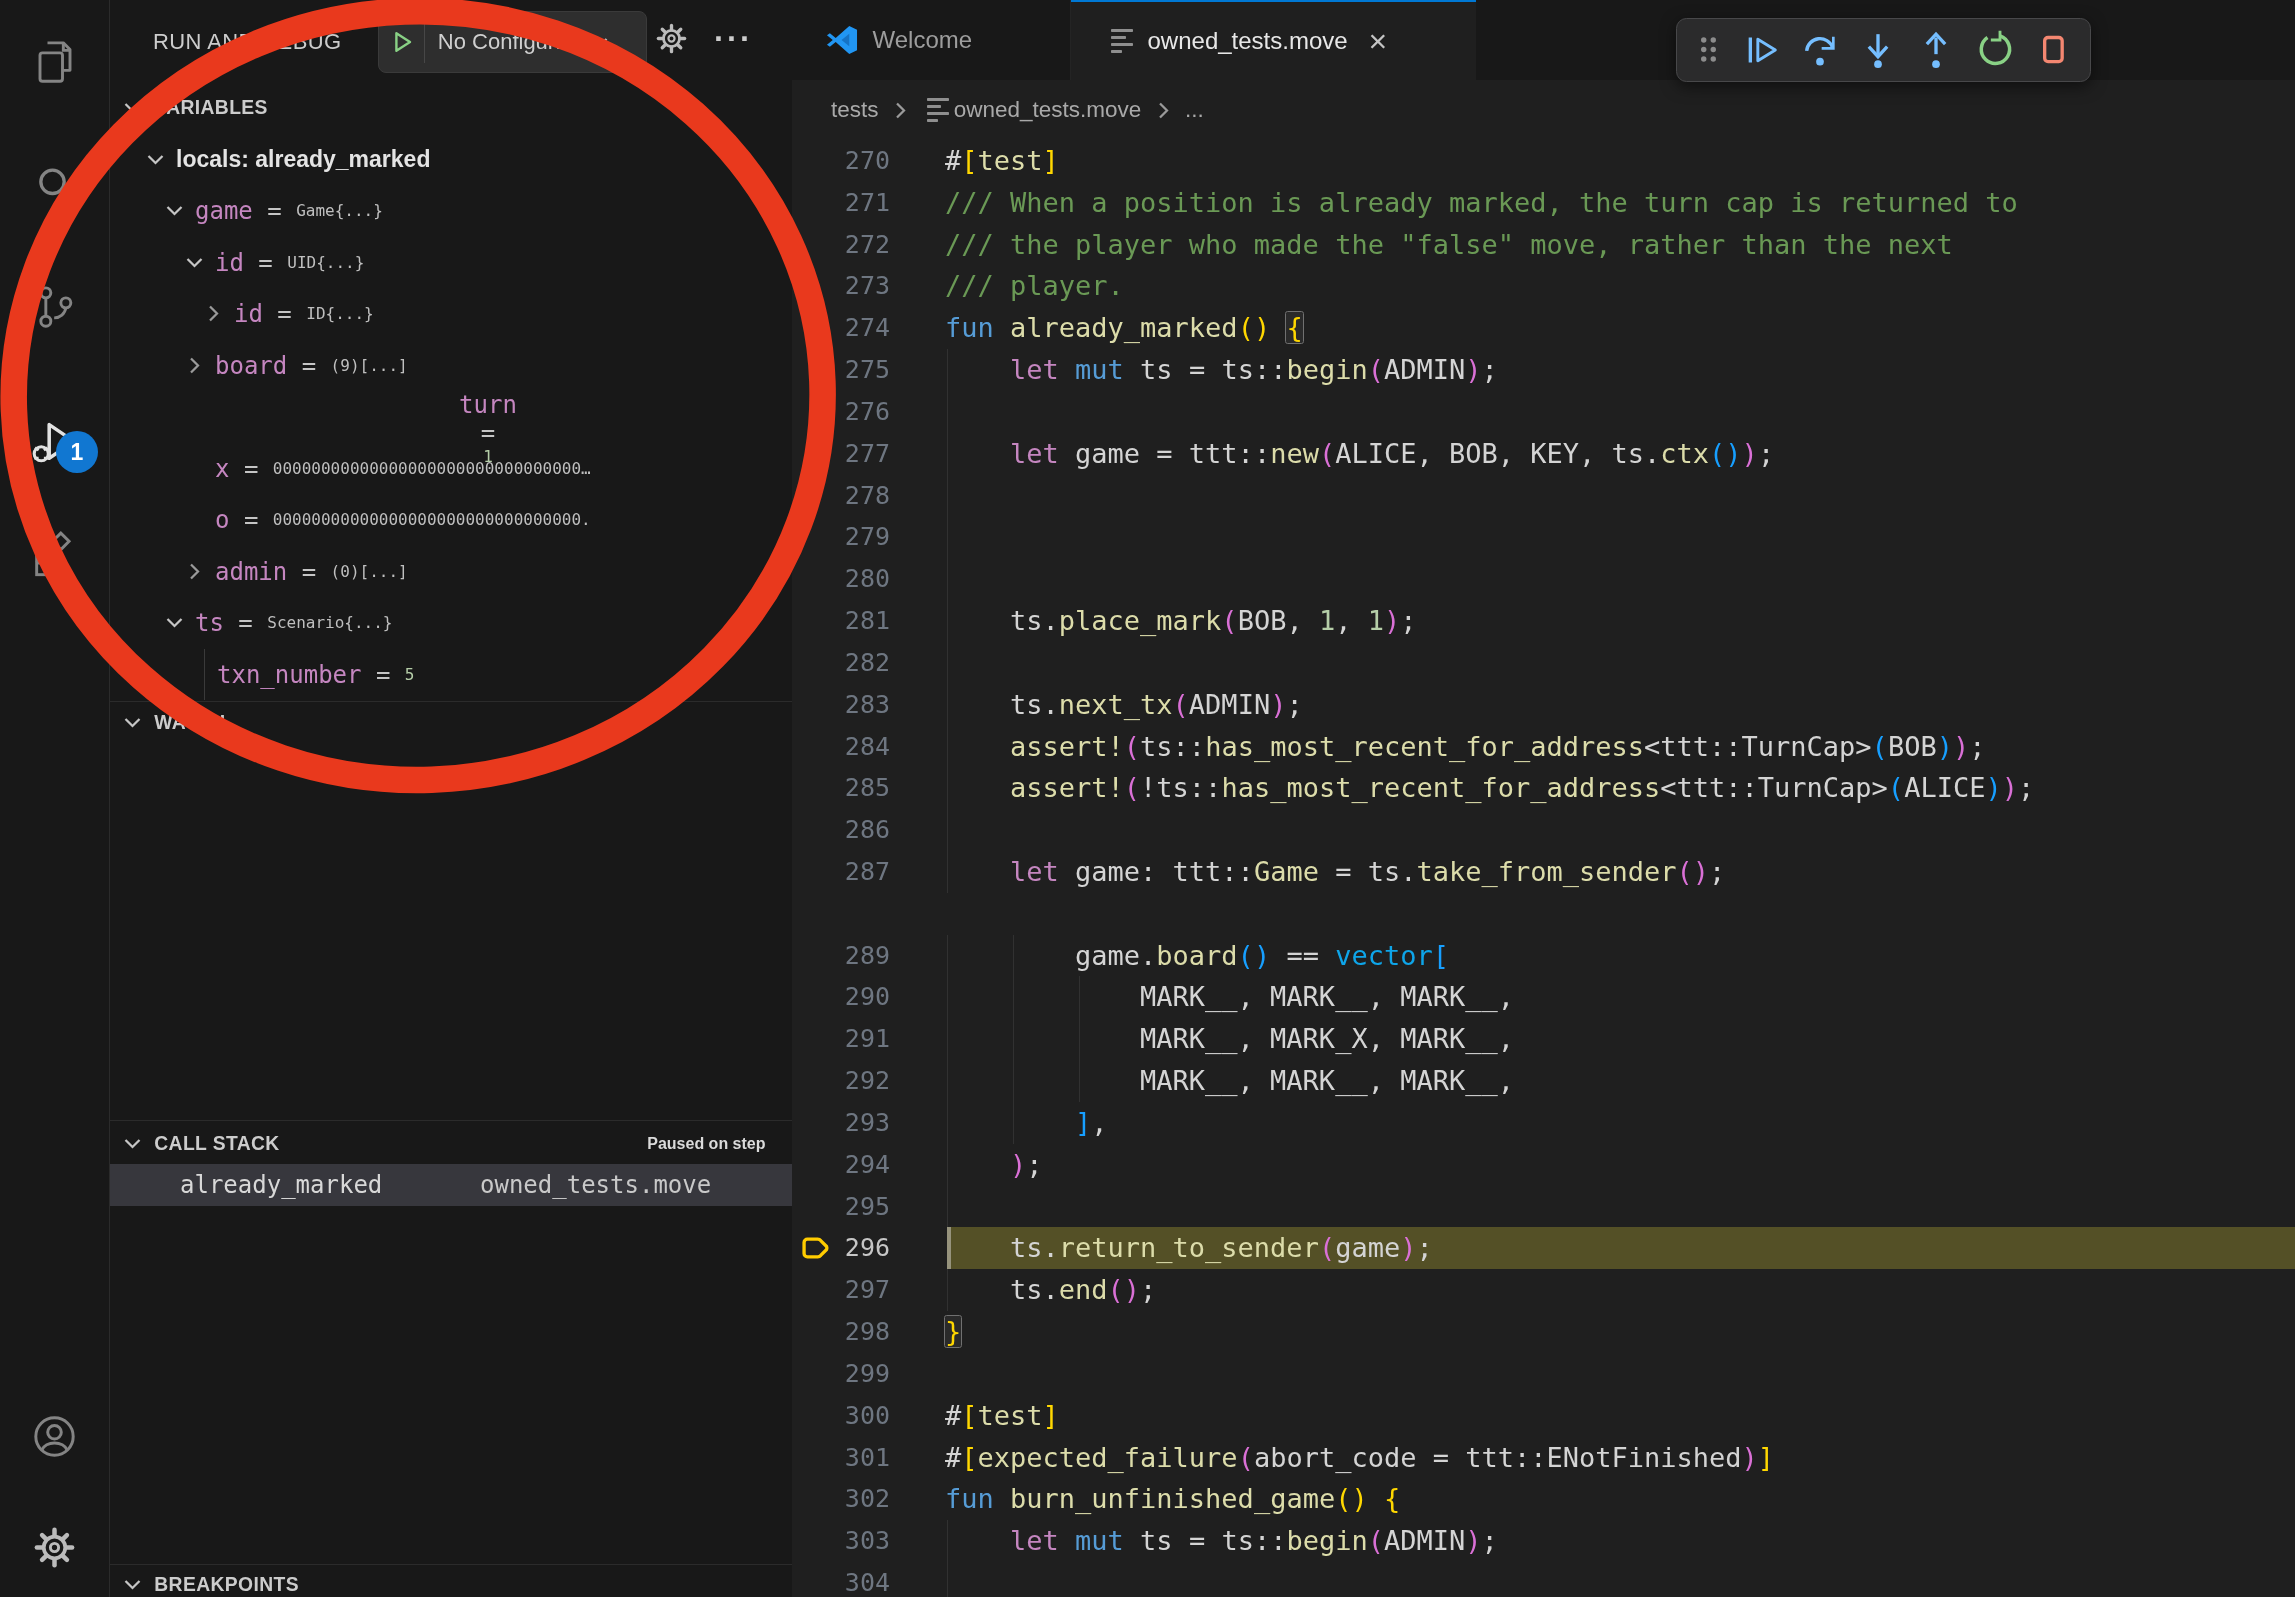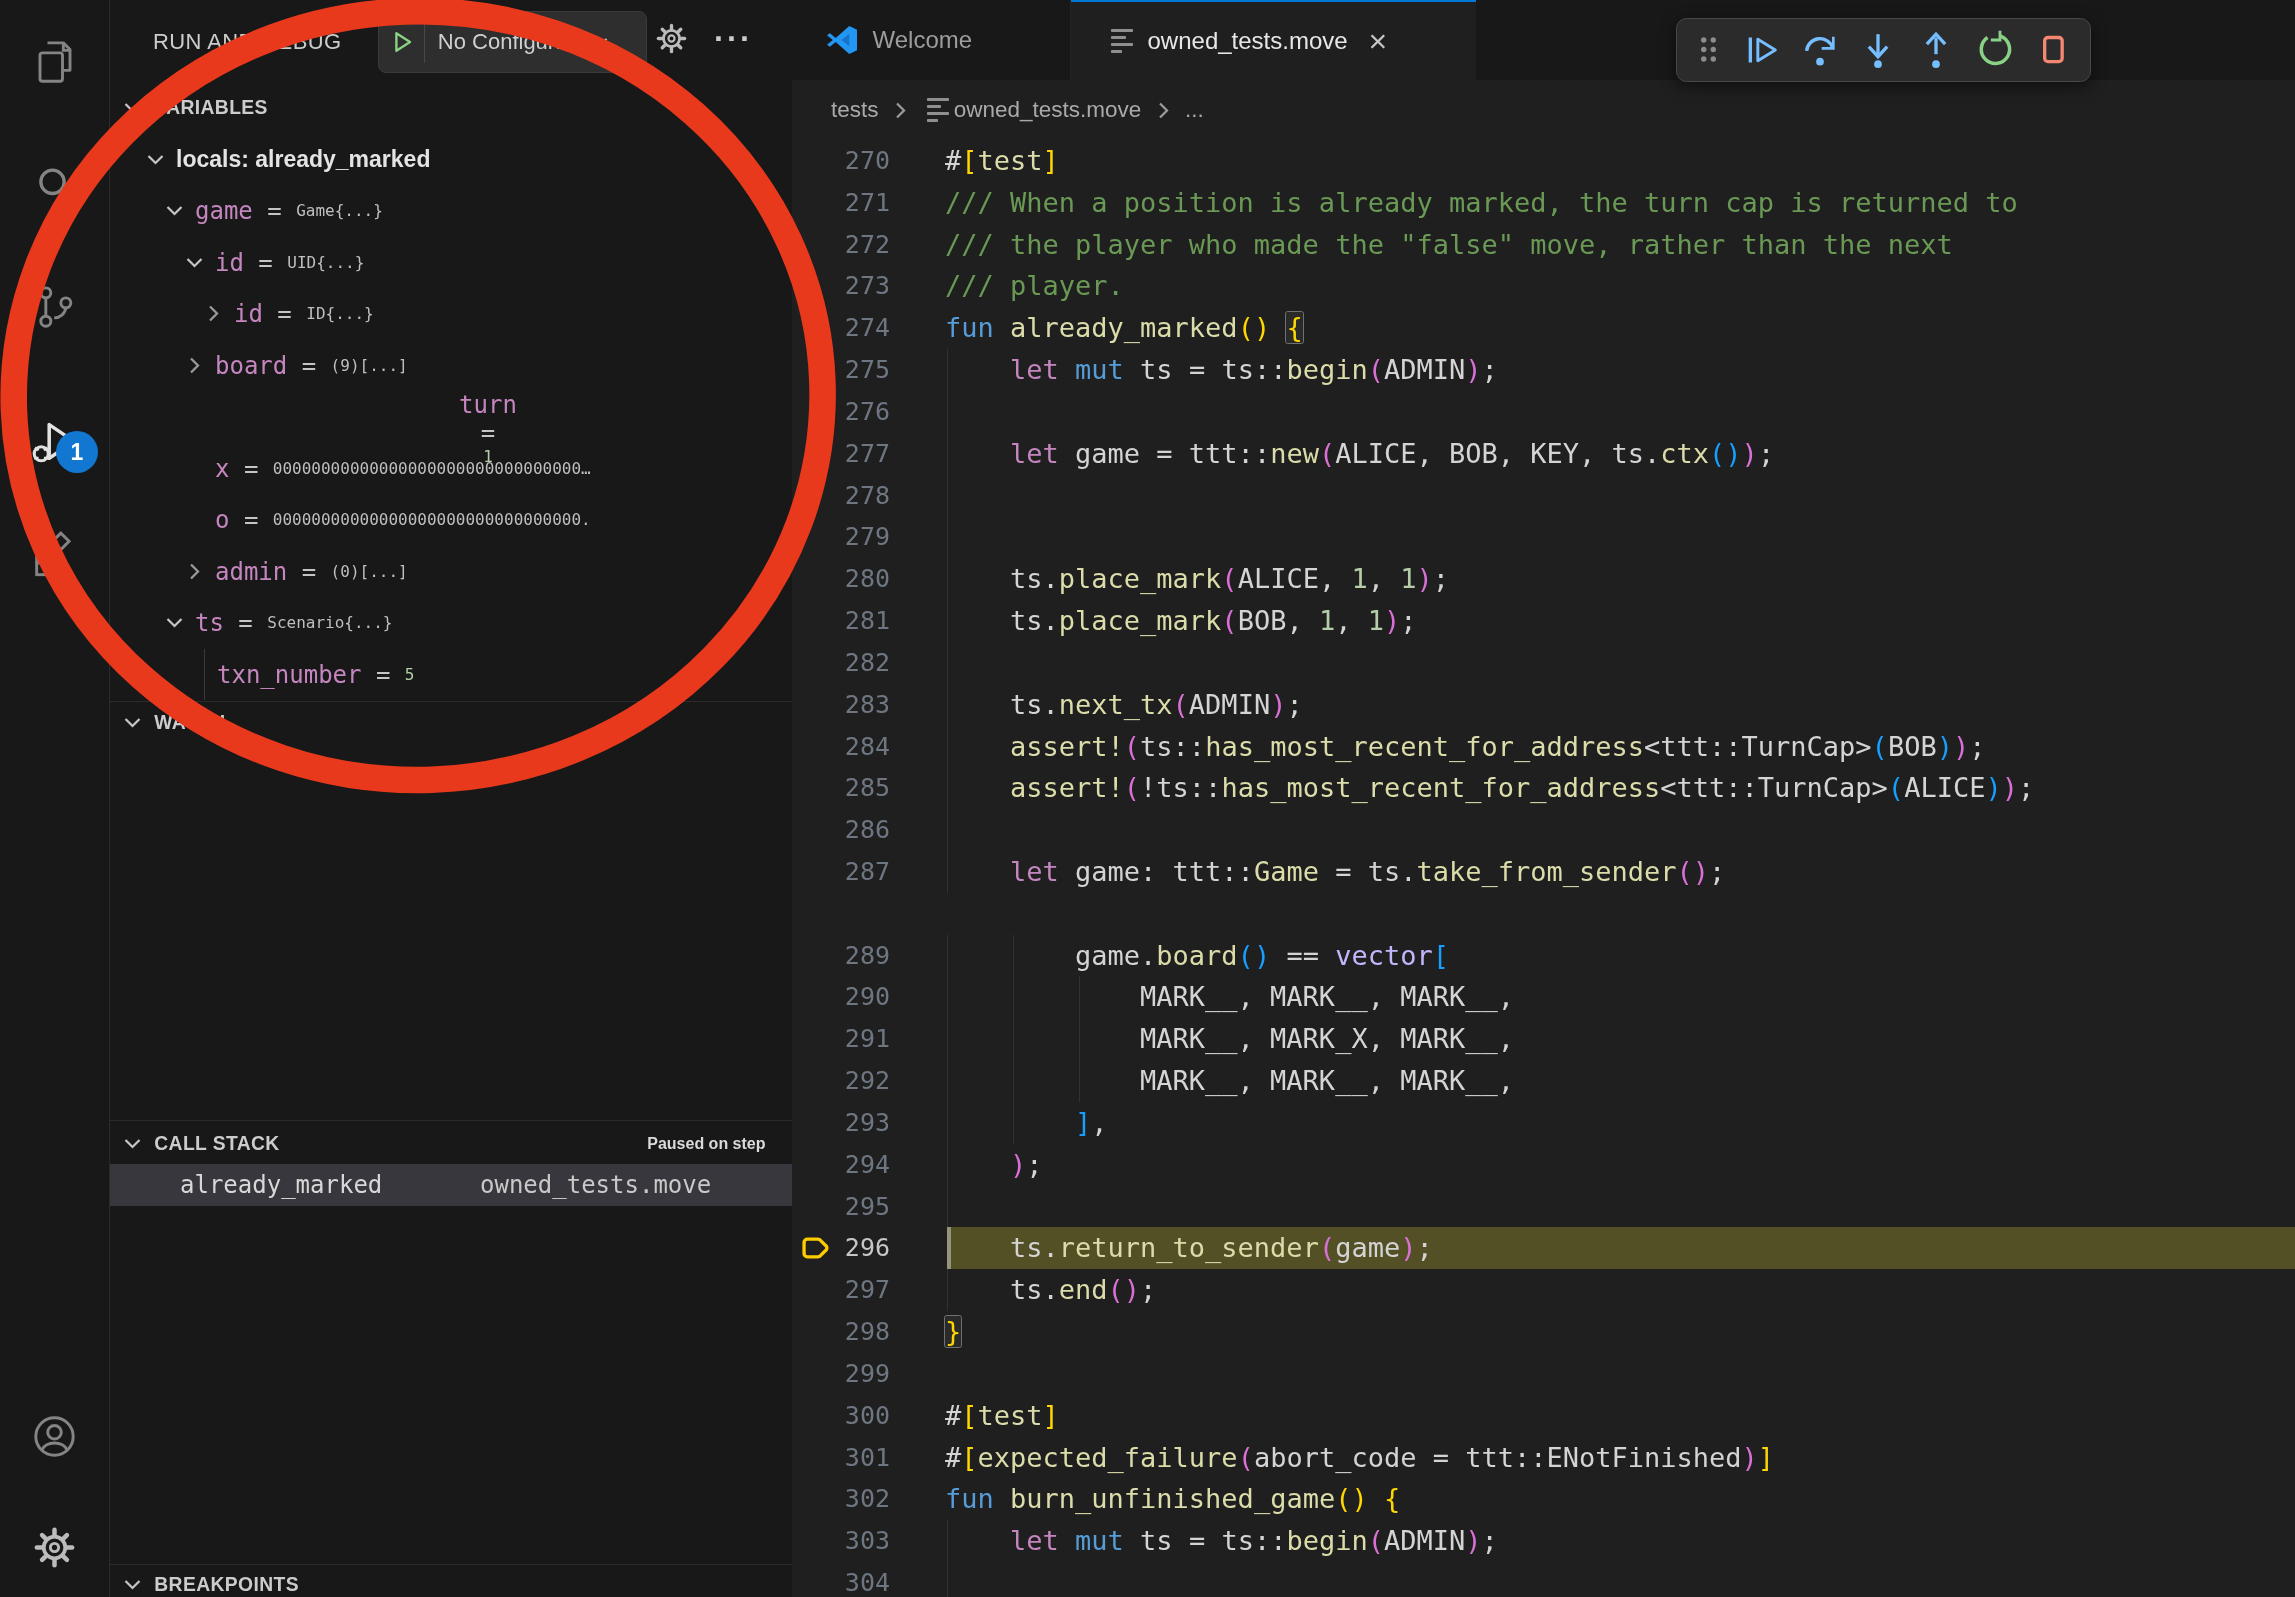--- a/index.html
+++ b/index.html
@@ -78,21 +78,21 @@
   .cl{position:absolute;left:0;right:0;height:42px;white-space:pre;}
   .num{position:absolute;left:0;top:0;width:98px;text-align:right;color:#6E7681;font-size:25px;}
   .txt{position:absolute;left:153px;top:0;}
   .guide{position:absolute;top:0;height:42px;width:0.8px;background:#313131;}
   .band{position:absolute;left:157px;right:0;top:0;height:42px;background:#545026;}
   .hl .guide{width:4px;background:#96937C;}
   .hl .num{color:#C6C6C6;}
   .marker{position:absolute;left:8px;top:4px;}
 
   .tw{color:#D4D4D4}.tc{color:#6A9955}.tb{color:#569CD6}.tp{color:#C586C0}.tf{color:#DCDCAA}
-  .tt{color:#c4b5fd}.tn{color:#B5CEA8}.t1{color:#FFD700}.t2{color:#DA70D6}.t3{color:#179FFF}
+  .tt{color:#0ea5e9}.tn{color:#B5CEA8}.t1{color:#FFD700}.t2{color:#DA70D6}.t3{color:#179FFF}
   .bx{outline:1.6px solid #707070;outline-offset:-0.8px;background:rgba(255,255,255,.05);border-radius:1.6px;}
 
   #annot{position:absolute;left:0;top:0;z-index:60;pointer-events:none;}
 </style>
 </head>
 <body>
 
 <div id="activitybar">
   <div class="abtn" style="top:34px">
       <svg width="50" height="50" viewBox="0 0 60 60" fill="none" stroke="#848484" stroke-width="3.5">
@@ -426,21 +426,21 @@
       <div class="cl" style="top: 0px;"><div class="num">270</div><span class="txt"><span class="tw">#</span><span class="t1">[</span><span class="tf">test</span><span class="t1">]</span></span></div>
       <div class="cl" style="top: 42px;"><div class="num">271</div><span class="txt"><span class="tc">/// When a position is already marked, the turn cap is returned to</span></span></div>
       <div class="cl" style="top: 84px;"><div class="num">272</div><span class="txt"><span class="tc">/// the player who made the "false" move, rather than the next</span></span></div>
       <div class="cl" style="top: 125px;"><div class="num">273</div><span class="txt"><span class="tc">/// player.</span></span></div>
       <div class="cl" style="top: 167px;"><div class="num">274</div><span class="txt"><span class="tb">fun</span><span class="tw"> </span><span class="tf">already_marked</span><span class="t1">(</span><span class="t1">)</span><span class="tw"> </span><span class="t1 bx">{</span></span></div>
       <div class="cl" style="top: 209px;"><div class="guide" style="left: 155px;"></div><div class="num">275</div><span class="txt"><span class="tw">    </span><span class="tp">let</span><span class="tw"> </span><span class="tb">mut</span><span class="tw"> ts = ts::</span><span class="tf">begin</span><span class="t2">(</span><span class="tw">ADMIN</span><span class="t2">)</span><span class="tw">;</span></span></div>
       <div class="cl" style="top: 251px;"><div class="guide" style="left: 155px;"></div><div class="num">276</div><span class="txt"></span></div>
       <div class="cl" style="top: 293px;"><div class="guide" style="left: 155px;"></div><div class="num">277</div><span class="txt"><span class="tw">    </span><span class="tp">let</span><span class="tw"> game = ttt::</span><span class="tf">new</span><span class="t2">(</span><span class="tw">ALICE, BOB, KEY, ts.</span><span class="tf">ctx</span><span class="t3">(</span><span class="t3">)</span><span class="t2">)</span><span class="tw">;</span></span></div>
       <div class="cl" style="top: 335px;"><div class="guide" style="left: 155px;"></div><div class="num">278</div></div>
       <div class="cl" style="top: 376px;"><div class="guide" style="left: 155px;"></div><div class="num">279</div><span class="txt"></span></div>
-      <div class="cl" style="top: 418px;"><div class="guide" style="left: 155px;"></div><div class="num">280</div><span class="txt"><span class="tw">    ts.</span><span class="tf">place_mark</span><span class="t2">(</span><span class="tw">ALICE, </span><span class="tn">1</span><span class="tw">, </span><span class="tn">1</span><span class="t2">)</span><span class="tw">;</span></span></div>
+      <div class="cl" style="top: 418px;"><div class="guide" style="left: 155px;"></div><div class="num">280</div></div>
       <div class="cl" style="top: 460px;"><div class="guide" style="left: 155px;"></div><div class="num">281</div><span class="txt"><span class="tw">    ts.</span><span class="tf">place_mark</span><span class="t2">(</span><span class="tw">BOB, </span><span class="tn">1</span><span class="tw">, </span><span class="tn">1</span><span class="t2">)</span><span class="tw">;</span></span></div>
       <div class="cl" style="top: 502px;"><div class="guide" style="left: 155px;"></div><div class="num">282</div><span class="txt"></span></div>
       <div class="cl" style="top: 544px;"><div class="guide" style="left: 155px;"></div><div class="num">283</div><span class="txt"><span class="tw">    ts.</span><span class="tf">next_tx</span><span class="t2">(</span><span class="tw">ADMIN</span><span class="t2">)</span><span class="tw">;</span></span></div>
       <div class="cl" style="top: 586px;"><div class="guide" style="left: 155px;"></div><div class="num">284</div><span class="txt"><span class="tw">    </span><span class="tf">assert!</span><span class="t2">(</span><span class="tw">ts::</span><span class="tf">has_most_recent_for_address</span><span class="tw">&lt;ttt::TurnCap&gt;</span><span class="t3">(</span><span class="tw">BOB</span><span class="t3">)</span><span class="t2">)</span><span class="tw">;</span></span></div>
       <div class="cl" style="top: 627px;"><div class="guide" style="left: 155px;"></div><div class="num">285</div><span class="txt"><span class="tw">    </span><span class="tf">assert!</span><span class="t2">(</span><span class="tw">!ts::</span><span class="tf">has_most_recent_for_address</span><span class="tw">&lt;ttt::TurnCap&gt;</span><span class="t3">(</span><span class="tw">ALICE</span><span class="t3">)</span><span class="t2">)</span><span class="tw">;</span></span></div>
       <div class="cl" style="top: 669px;"><div class="guide" style="left: 155px;"></div><div class="num">286</div><span class="txt"></span></div>
       <div class="cl" style="top: 711px;"><div class="guide" style="left: 155px;"></div><div class="num">287</div><span class="txt"><span class="tw">    </span><span class="tp">let</span><span class="tw"> game: ttt::</span><span class="tf">Game</span><span class="tw"> = ts.</span><span class="tf">take_from_sender</span><span class="t2">(</span><span class="t2">)</span><span class="tw">;</span></span></div>
       <div class="cl" style="top: 795px;"><div class="guide" style="left: 155px;"></div><div class="guide" style="left: 221px;"></div><div class="num">289</div><span class="txt"><span class="tw">        game.</span><span class="tf">board</span><span class="t3">(</span><span class="t3">)</span><span class="tw"> == </span><span class="tt">vector</span><span class="t3">[</span></span></div>
       <div class="cl" style="top: 836px;"><div class="guide" style="left: 155px;"></div><div class="guide" style="left: 221px;"></div><div class="guide" style="left: 287px;"></div><div class="num">290</div><span class="txt"><span class="tw">            MARK__, MARK__, MARK__,</span></span></div>
       <div class="cl" style="top: 878px;"><div class="guide" style="left: 155px;"></div><div class="guide" style="left: 221px;"></div><div class="guide" style="left: 287px;"></div><div class="num">291</div><span class="txt"><span class="tw">            MARK__, MARK_X, MARK__,</span></span></div>

